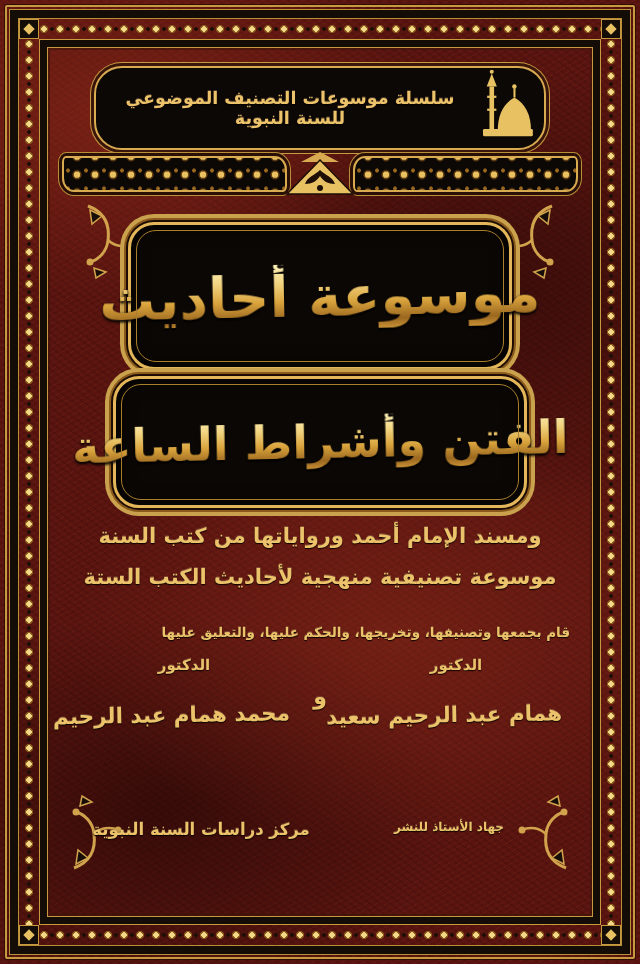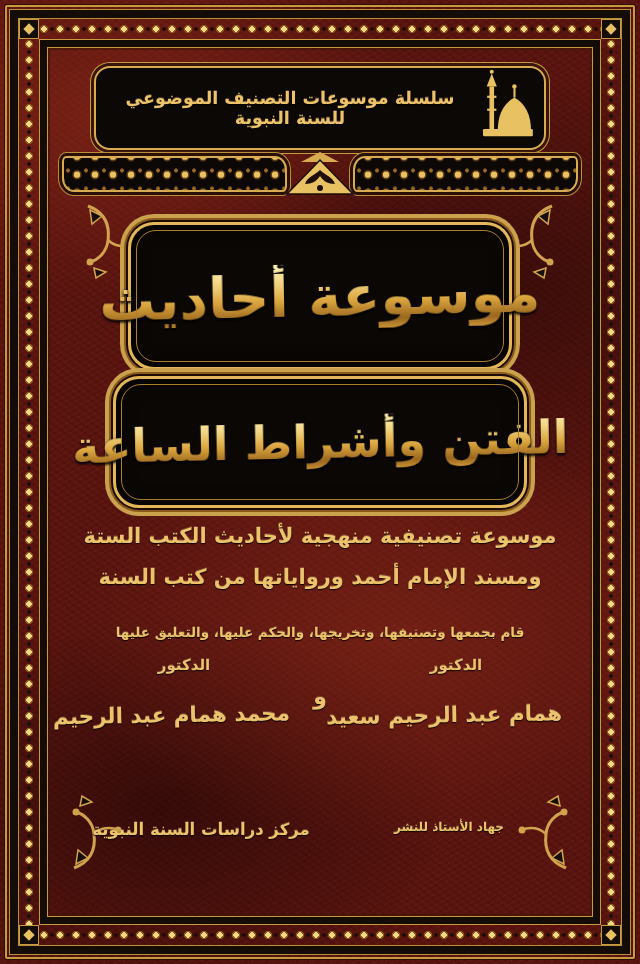--- a/index.html
+++ b/index.html
@@ -72,21 +72,21 @@
     text-shadow:0 1px 1px rgba(0,0,0,.85), 0 0 2px rgba(70,30,8,.6), 0 -1px 0 rgba(255,240,190,.25);
   }
   .gold-shine{
     background:linear-gradient(180deg,#fdf0b8 0%, #f2d582 28%, #d9a33c 58%, #9a671f 85%, #c89135 100%);
     -webkit-background-clip:text; background-clip:text; color:transparent;
     filter:drop-shadow(0 2px 1px rgba(0,0,0,.9)) drop-shadow(0 0 1px rgba(0,0,0,.6));
   }
   
   .series-strip{
     position:absolute; top:66px; left:94px; width:452px; height:84px;
-    background:#0c0805; border:2px solid #d8ab50; border-radius:16px;
+    background:#0c0805; border:2px solid #d8ab50; border-radius:28px;
     box-shadow:0 0 0 3px #3a150b, 0 0 0 4px #c79a3f;
     display:flex; align-items:center; gap:4px; padding:2px 8px 2px 4px;
   }
   .mosque{ flex:0 0 58px; height:72px; margin-top:-8px; }
   .series-title{
     flex:1; text-align:center; font-size:17.5px; font-weight:bold; line-height:1.15;
     letter-spacing:0; padding-left:6px;
   }
   
   .divider{
@@ -121,21 +121,21 @@
   }
   .banner-1{ top:222px; left:128px; width:384px; height:148px; }
   .banner-2{ top:376px; left:113px; width:414px; height:132px; }
   .banner-title{ font-weight:bold; text-align:center; white-space:nowrap; transform:rotate(-1.2deg); }
   .banner-1 .banner-title{ font-size:56px; }
   .banner-2 .banner-title{ font-size:46px; }
   
   .subtitle{ position:absolute; top:516px; left:70px; right:70px; text-align:center; }
   .subtitle .line{ font-size:21px; font-weight:bold; line-height:1.95; }
   .credit{
-    position:absolute; top:624px; left:70px; right:70px; text-align:center;
+    position:absolute; top:624px; left:70px; right:70px; text-align:right;
     font-size:13.5px; font-weight:bold;
   }
   
   .authors{
     position:absolute; top:656px; left:78px; right:78px; height:128px;
     display:flex; align-items:flex-start; justify-content:space-between;
   }
   .author-col{ width:212px; text-align:center; }
   .author-honorific{ font-size:15px; font-weight:bold; display:block; margin-bottom:28px; }
   .author-name{ font-size:21.5px; font-weight:bold; display:block; white-space:nowrap; transform:rotate(-1deg); }
@@ -227,22 +227,22 @@
   </div>
 
   <div class="banner banner-1">
     <div class="banner-title gold-shine">موسوعة أحاديث</div>
   </div>
   <div class="banner banner-2">
     <div class="banner-title gold-shine">الفتن وأشراط الساعة</div>
   </div>
 
   <div class="subtitle">
+    <div class="line gold-text">ومسند الإمام أحمد ورواياتها من كتب السنة</div>
     <div class="line gold-text">موسوعة تصنيفية منهجية لأحاديث الكتب الستة</div>
-    <div class="line gold-text">ومسند الإمام أحمد ورواياتها من كتب السنة</div>
   </div>
 
   <div class="credit gold-text">قام بجمعها وتصنيفها، وتخريجها، والحكم عليها، والتعليق عليها</div>
 
   <div class="authors">
     <div class="author-col">
       <span class="author-honorific gold-text">الدكتور</span>
       <span class="author-name gold-text">همام عبد الرحيم سعيد</span>
     </div>
     <div class="conjunction gold-text">و</div>

